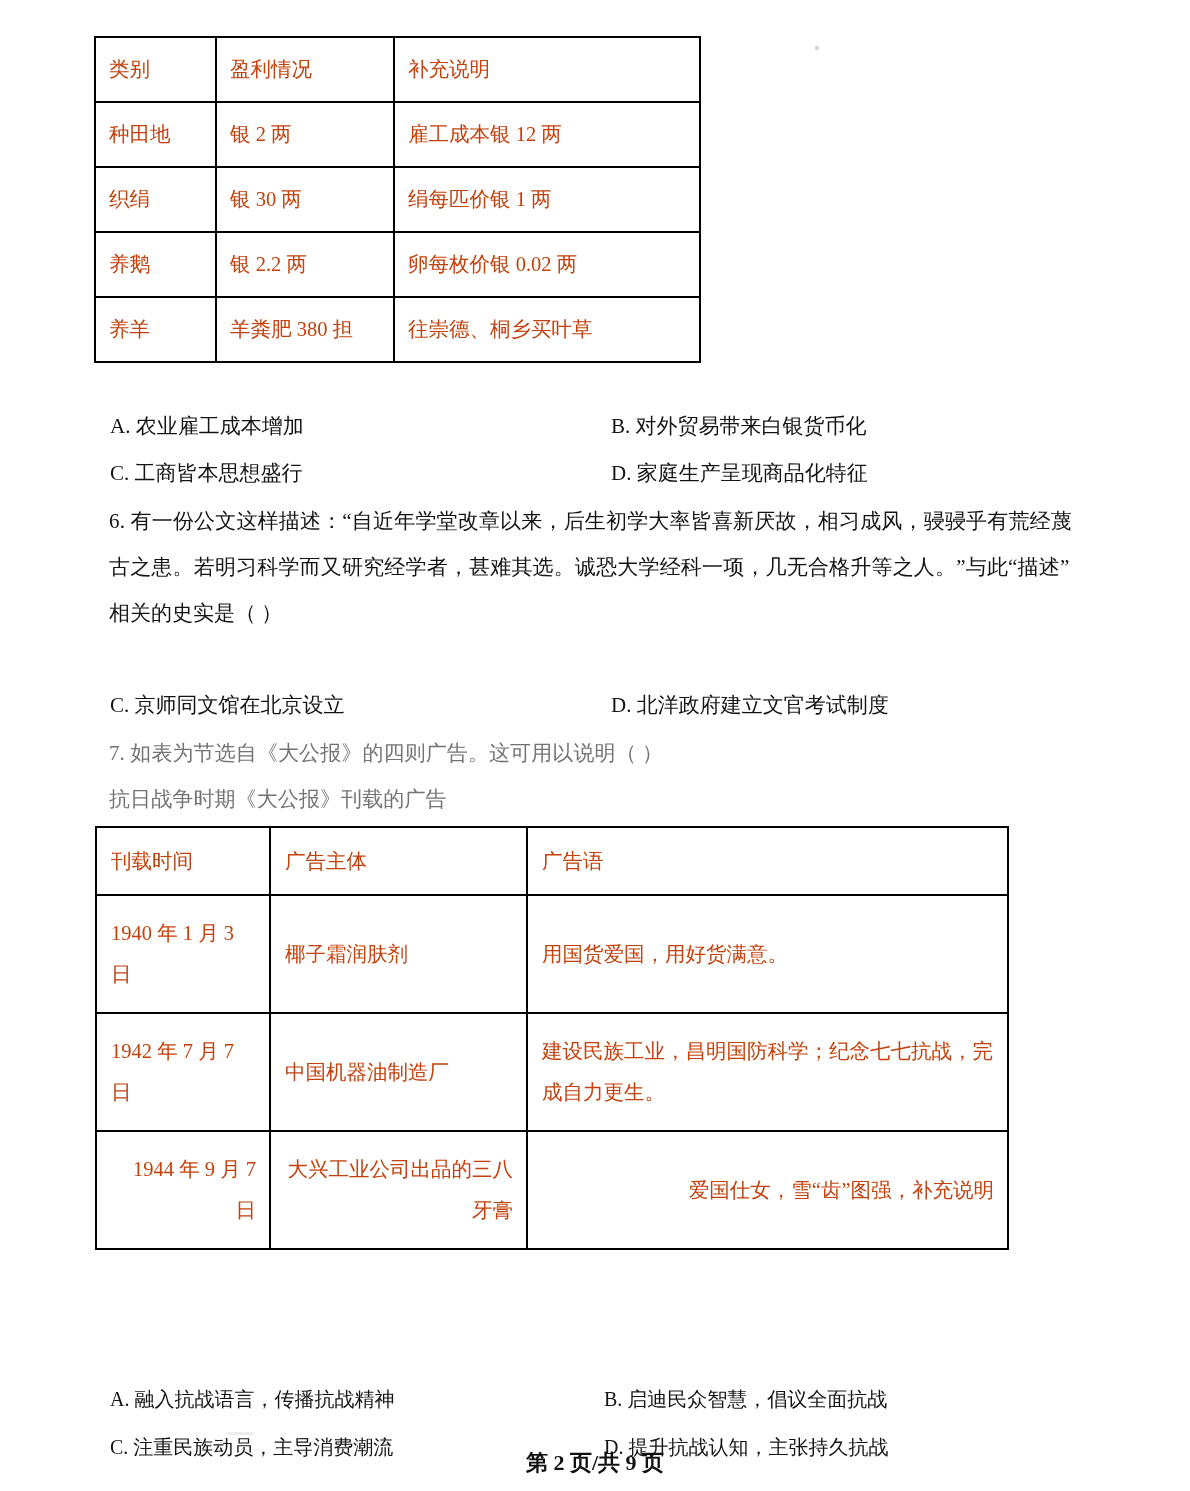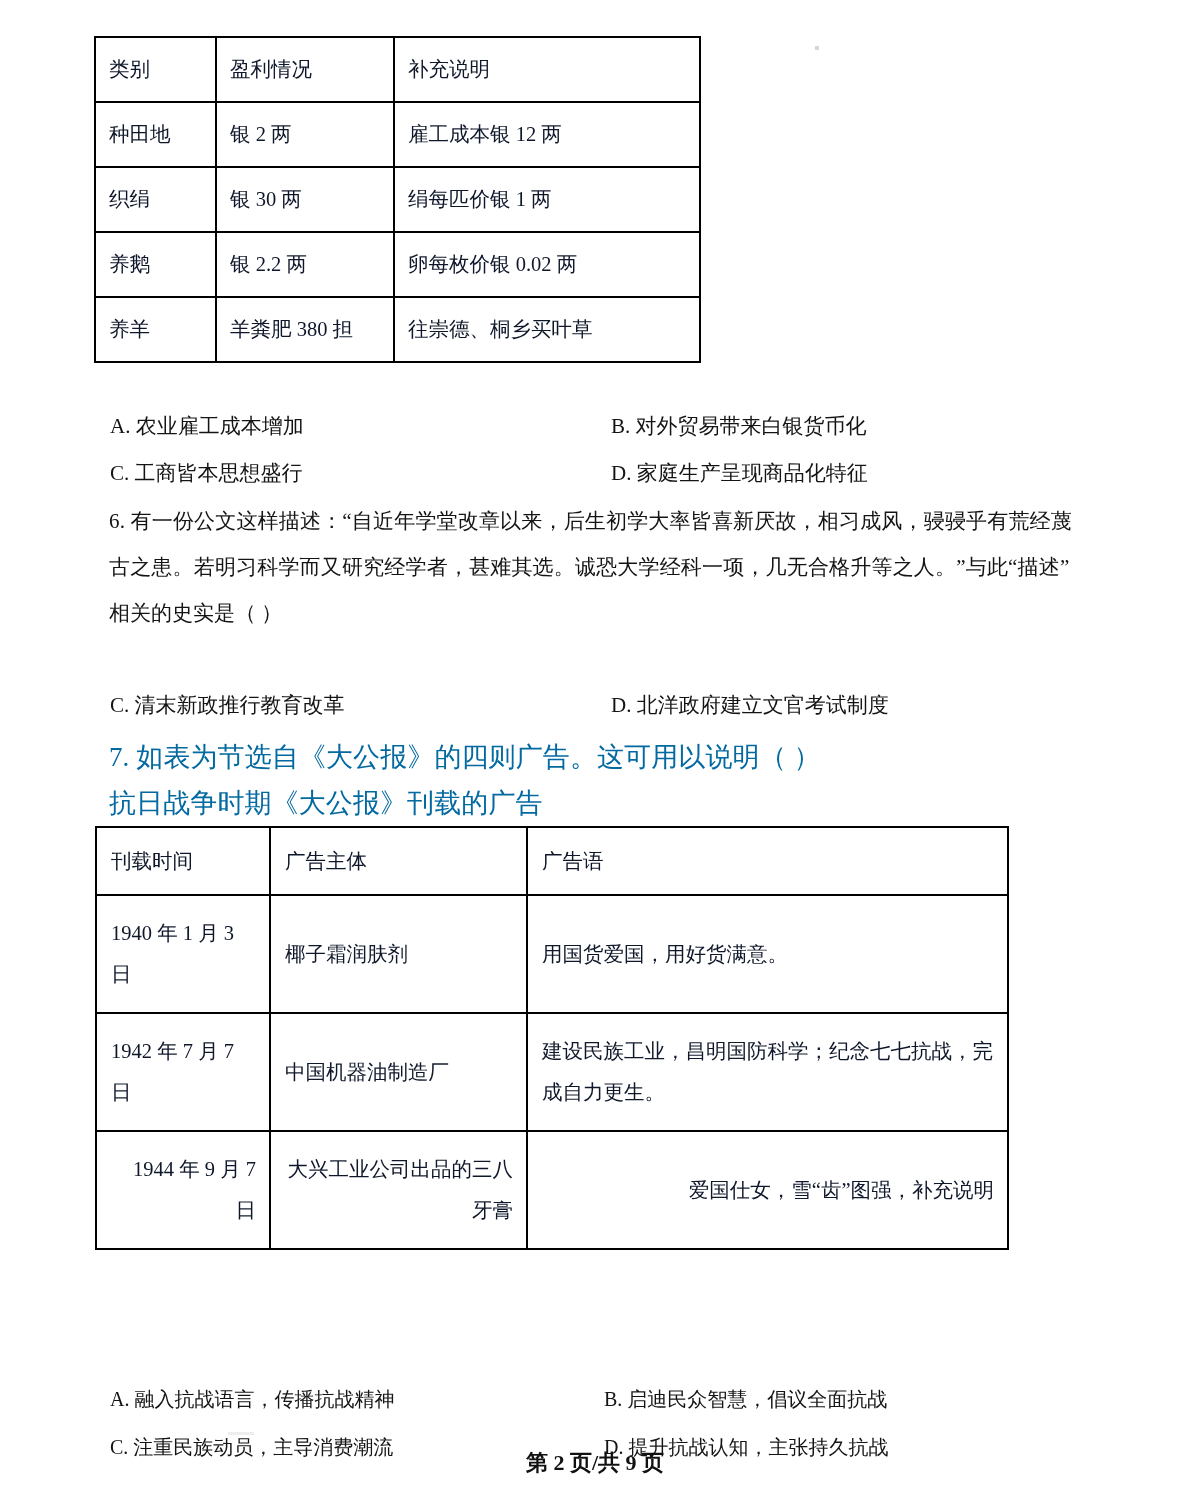--- a/index.html
+++ b/index.html
@@ -40,21 +40,21 @@
     background: #eeeeee;
   }
 
   
   table.qtable {
     position: absolute;
     border-collapse: collapse;
     table-layout: fixed;
     font-size: 20.5px;
     line-height: 1.75;
-    color: #0f172a;
+    color: #c2410c;
   }
   table.qtable td {
     border: 2.1px solid #000000;
     padding: 9px 12px 9px 13px;
     vertical-align: middle;
     text-align: left;
     word-break: break-all;
   }
 
   
@@ -84,23 +84,23 @@
   #table-ads .c2 { width: 452px; }
   #table-ads tr.hdr td { height: 46px; padding-top: 10px; padding-bottom: 10px; margin-top: 40px;}
   #table-ads tr.r1 td { height: 92px; }
   #table-ads tr.r2 td { height: 92px; }
   #table-ads tr.r3 td { height: 92px; }
   #table-ads tr.r4 td { height: 92px; text-align: right; }
 
   
   .txt {
     position: absolute;
-    font-size: 27px;
+    font-size: 21px;
     line-height: 1.62;
-    color: #0369a1;
+    color: #737373;
     letter-spacing: 0.1px;
   }
   .para {
     position: absolute;
     font-size: 21px;
     line-height: 46px;
     color: #141414;
     text-align: justify;
     text-justify: inter-ideograph;
   }
@@ -219,21 +219,21 @@
 
   <div class="para" id="q6-stem">
     <span class="l1">6. 有一份公文这样描述：“自近年学堂改章以来，后生初学大率皆喜新厌故，相习成风，骎骎乎有荒经蔑</span>
     <span class="l2">古之患。若明习科学而又研究经学者，甚难其选。诚恐大学经科一项，几无合格升等之人。”与此“描述”</span>
     <span class="l3">相关的史实是（    ）</span>
   </div>
 
   <div class="optrow" id="q6-opts-b">
     <span class="opt opt-left" style="left:0px">
       <span>C.</span>
-      <span>清末新政推行教育改革</span>
+      <span>京师同文馆在北京设立</span>
     </span>
     <span class="opt" style="left:501px">
       <span>D.</span>
       <span>北洋政府建立文官考试制度</span>
     </span>
   </div>
 
   <div class="txt" id="q7-stem">7. 如表为节选自《大公报》的四则广告。这可用以说明（    ）</div>
   <div class="txt" id="q7-caption">抗日战争时期《大公报》刊载的广告</div>
 

